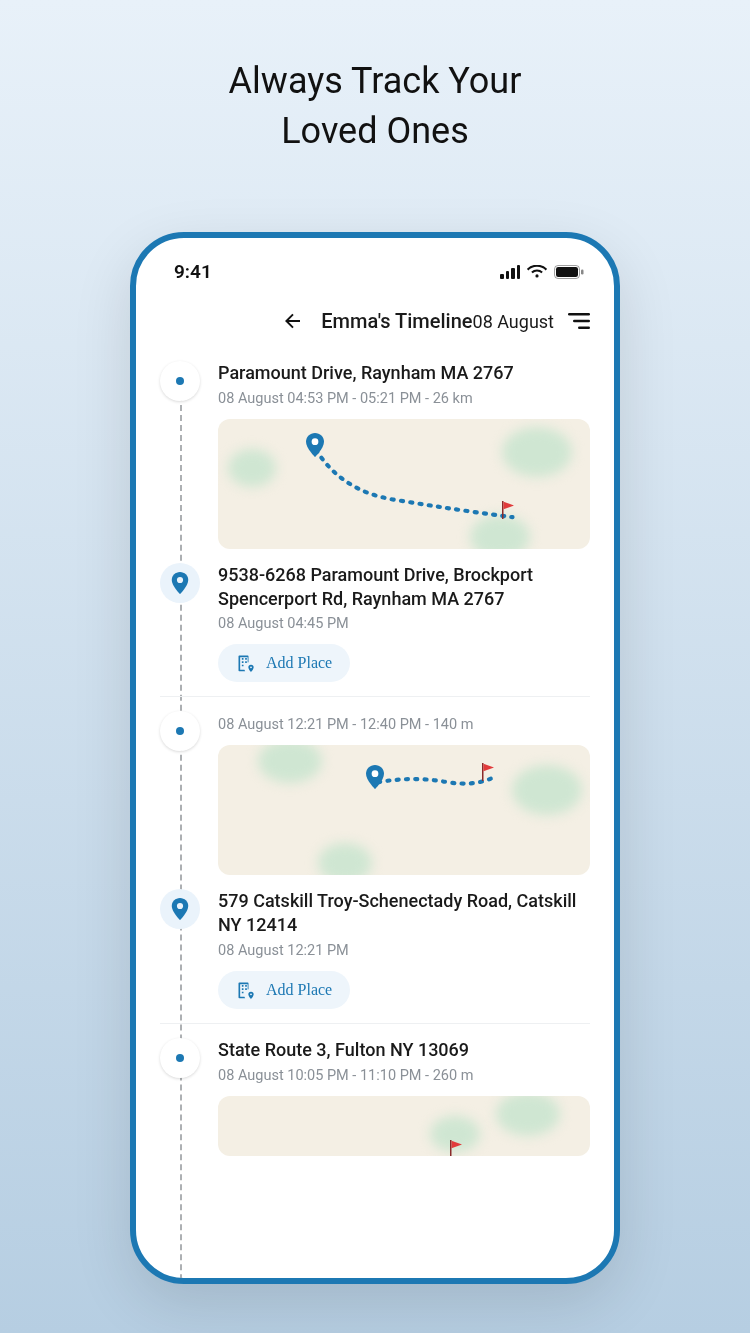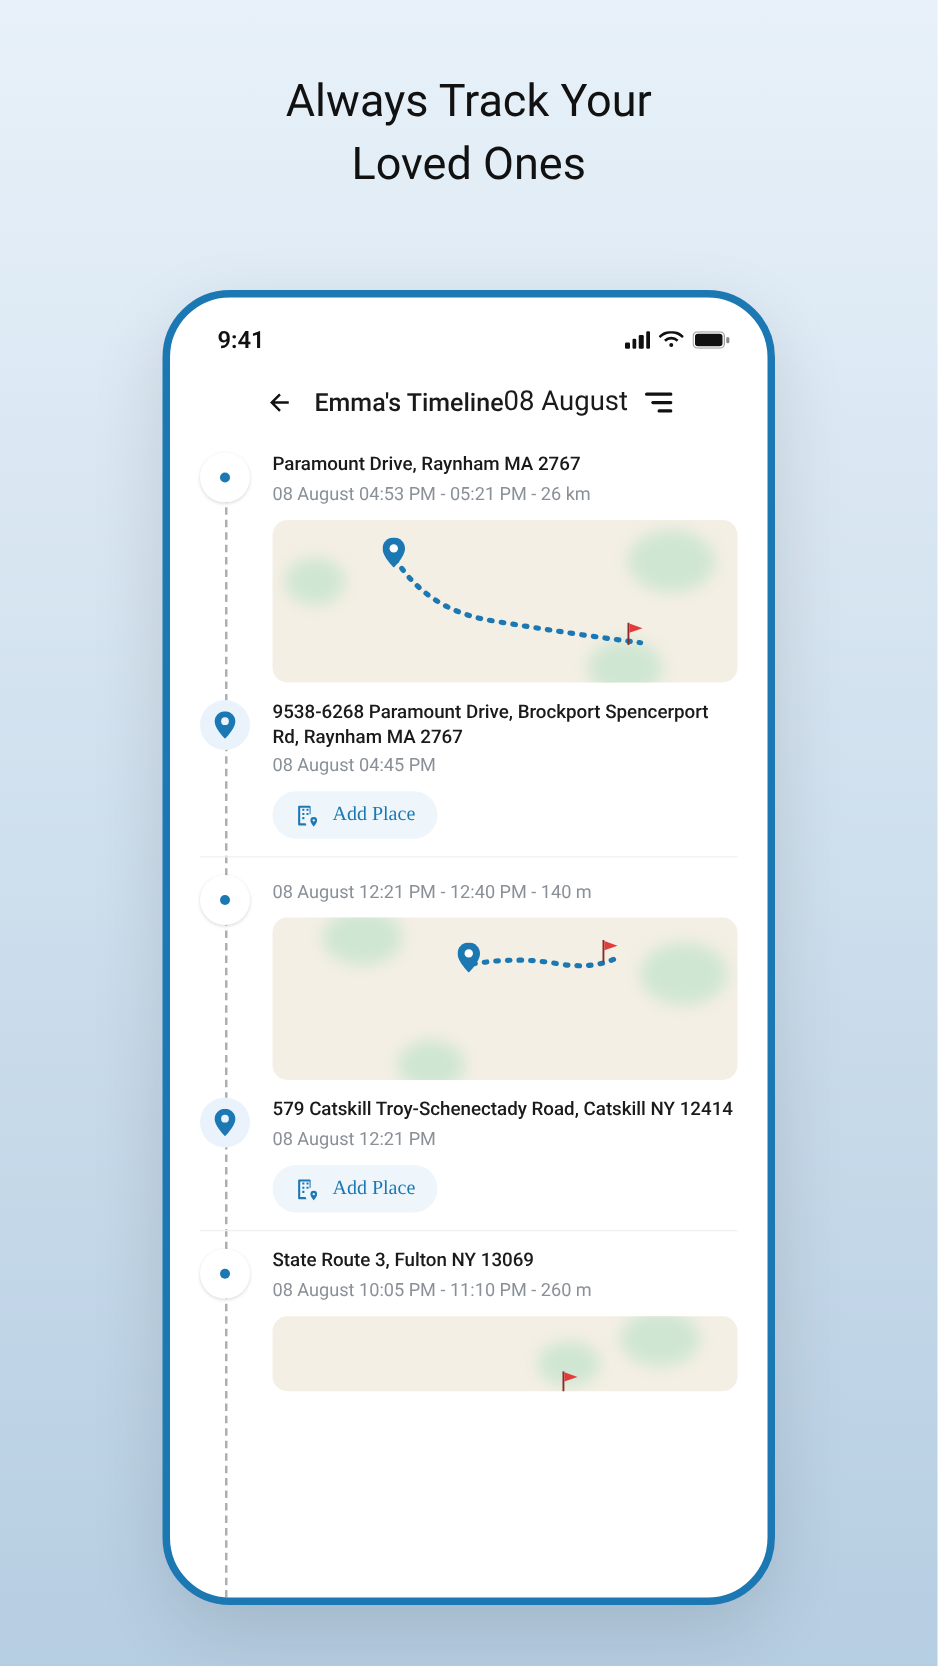--- a/index.html
+++ b/index.html
@@ -48,27 +48,27 @@
     padding: 22px 30px 6px 38px;
     font-size: 19px;
     font-weight: 600;
     color: #111;
   }
   .status-icons { display: flex; gap: 7px; align-items: center; }
 
   .app-header {
     display: flex;
     align-items: center;
-    justify-content: center;
+    justify-content: flex-end;
     padding: 20px 24px 18px 24px;
   }
   .app-header-left { display: flex; align-items: center; gap: 16px; }
   .app-header-title { font-size: 20px; font-weight: 500; color: #1a1a1a; }
   .app-header-right { display: flex; align-items: center; gap: 14px; }
-  .date-label { font-size: 22px; color: #1a1a1a; }
+  .date-label { font-size: 18px; color: #1a1a1a; }
 
   .timeline {
     position: relative;
     padding: 10px 24px 0 24px;
   }
   .timeline-line {
     position: absolute;
     left: 44px;
     top: 24px;
     bottom: -400px;
@@ -96,21 +96,21 @@
   .node.dot::after {
     content: "";
     width: 8px; height: 8px; border-radius: 50%;
     background: #1c78b3;
   }
   .node.pin {
     background: #eaf3fb;
     box-shadow: none;
   }
   .content { flex: 1; }
-  .title { font-size: 15px; font-weight: 500; color: #1a1a1a; line-height: 1.32; }
+  .title { font-size: 18px; font-weight: 500; color: #1a1a1a; line-height: 1.32; }
   .subtitle { font-size: 14.5px; color: #8a9097; margin-top: 5px; }
   .mapbox {
     margin-top: 12px;
     width: 100%;
     height: 130px;
     border-radius: 12px;
     background: #f4efe4;
     position: relative;
     overflow: hidden;
   }

